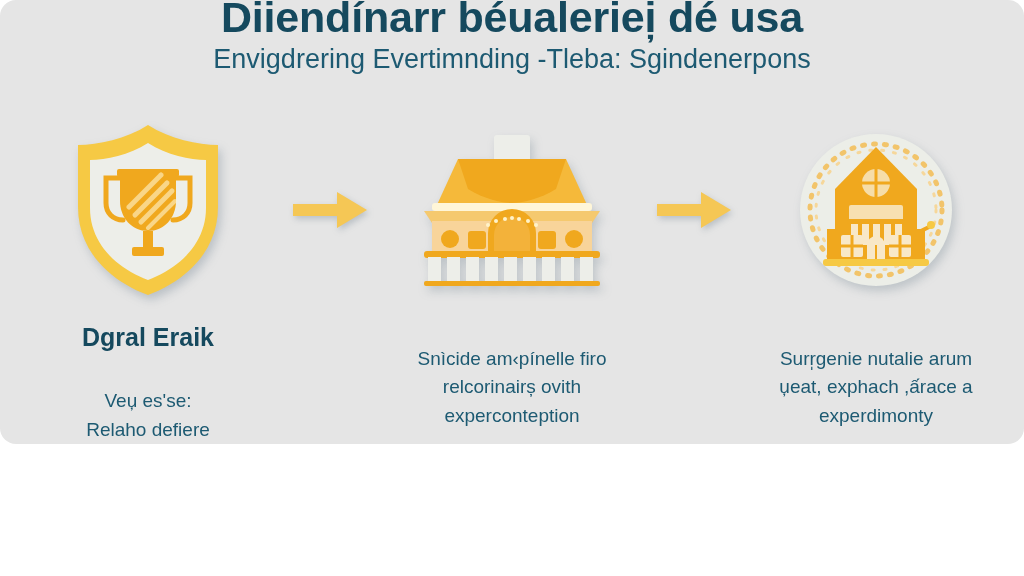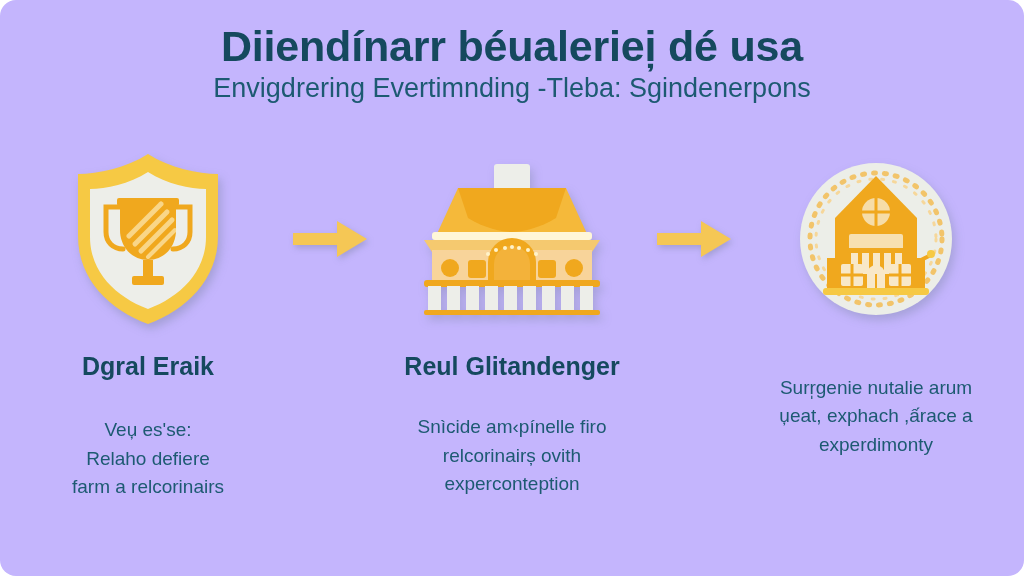--- a/index.html
+++ b/index.html
@@ -13,22 +13,22 @@
 
   body {
     background: #ffffff;
     font-family: "Liberation Sans", sans-serif;
     -webkit-font-smoothing: antialiased;
   }
 
   #infographic-card {
     position: relative;
     width: 1024px;
-    height: 576px;
-    background: #c4b5fd;
+    height: 444px;
+    background: #e5e5e5;
     border-radius: 16px;
     overflow: hidden;
     display: flex;
     flex-direction: column;
     justify-content: center;
   }
 
   
   #header-block {
     padding: 22px 40px 0 40px;
@@ -213,21 +213,20 @@
               <rect x="98" y="124" width="13" height="26"></rect>
               <rect x="117" y="124" width="13" height="26"></rect>
               <rect x="136" y="124" width="13" height="26"></rect>
               <rect x="155" y="124" width="13" height="26"></rect>
               <rect x="174" y="124" width="13" height="26"></rect>
             </g>
             <rect x="18" y="148" width="176" height="5" rx="2" fill="#f0a81e"></rect>
           </svg>
         </div>
       </div>
-      <div class="step-heading">Reul Glitandenger</div>
       <div class="step-body" style="white-space: pre-line;">Snìcide am‹pínelle firo
 relcorinairș ovith
 experconteption</div>
     </div>
 
     <div class="arrow-connector">
       <div class="arrow-wrap">
         <svg width="78" height="44" viewBox="0 0 78 44" aria-hidden="true">
           <path d="M2 16 L46 16 L46 4 L76 22 L46 40 L46 28 L2 28 Z" fill="#f5c755"></path>
         </svg>

